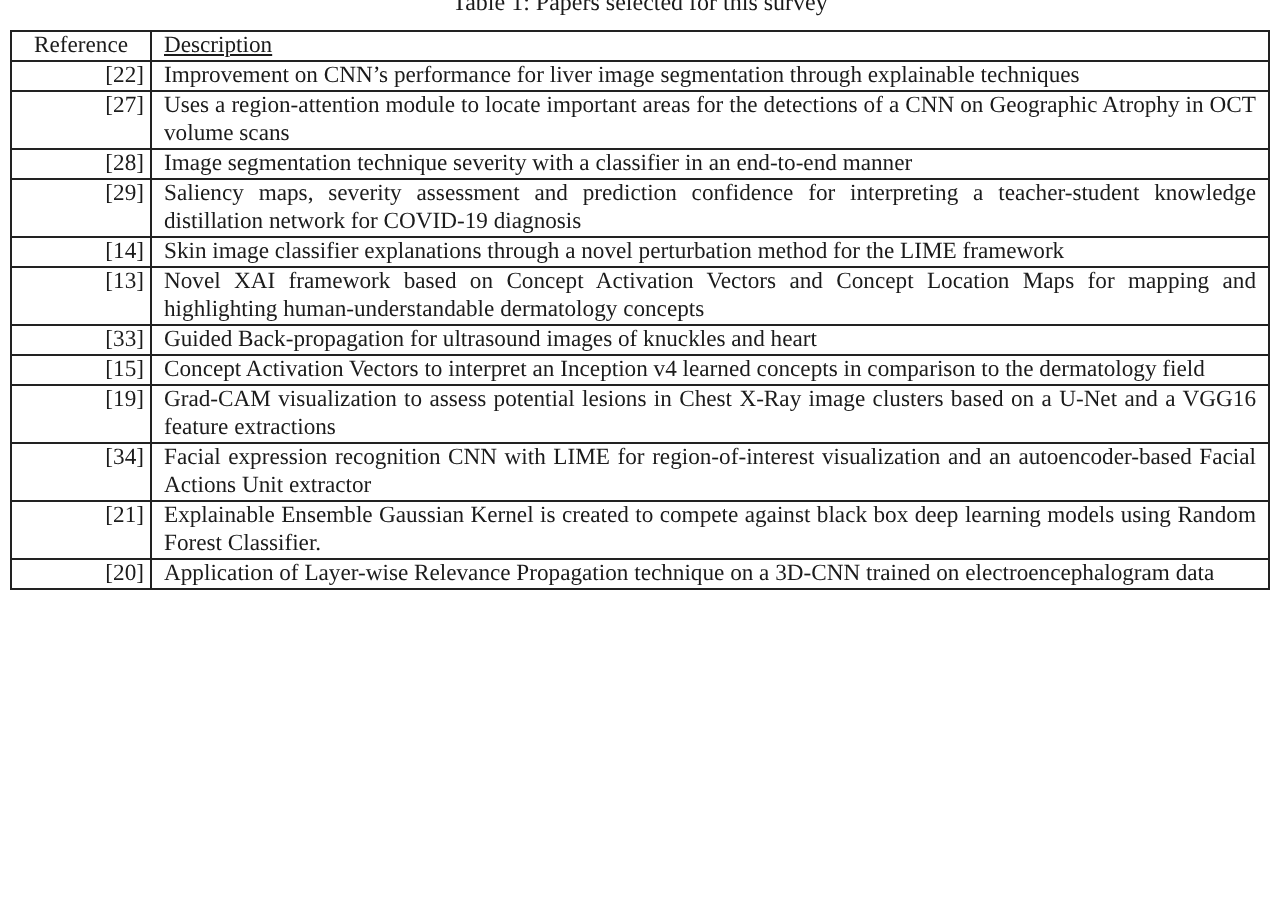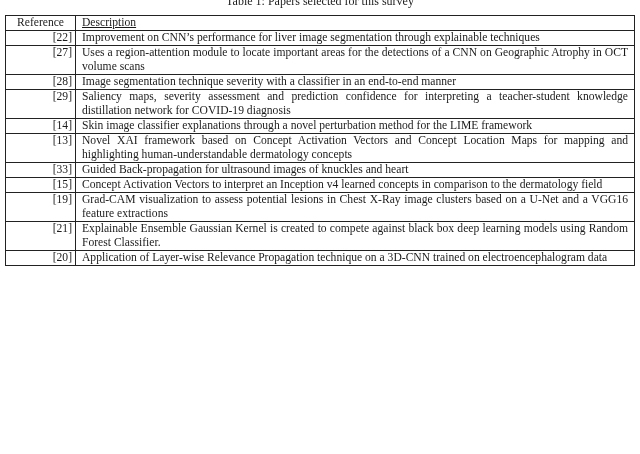--- a/index.html
+++ b/index.html
@@ -96,20 +96,24 @@
       </tr>
       <tr>
         <td class="ref-cell">[15]</td>
         <td class="desc-cell">Concept Activation Vectors to interpret an Inception v4 learned concepts in comparison to the dermatology field</td>
       </tr>
       <tr>
         <td class="ref-cell">[19]</td>
         <td class="desc-cell">Grad-CAM visualization to assess potential lesions in Chest X-Ray image clusters based on a U-Net and a VGG16 feature extractions</td>
       </tr>
       <tr>
+        <td class="ref-cell">[34]</td>
+        <td class="desc-cell">Facial expression recognition CNN with LIME for region-of-interest visualization and an autoencoder-based Facial Actions Unit extractor</td>
+      </tr>
+      <tr>
         <td class="ref-cell">[21]</td>
         <td class="desc-cell">Explainable Ensemble Gaussian Kernel is created to compete against black box deep learning models using Random Forest Classifier.</td>
       </tr>
       <tr>
         <td class="ref-cell">[20]</td>
         <td class="desc-cell">Application of Layer-wise Relevance Propagation technique on a 3D-CNN trained on electroencephalogram data</td>
       </tr>
     </tbody>
 </table>
 

